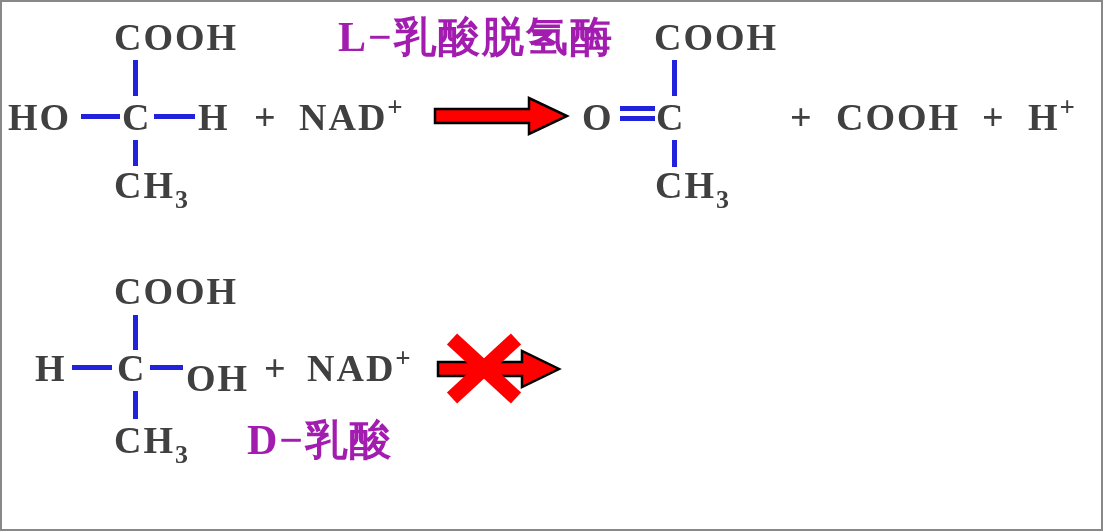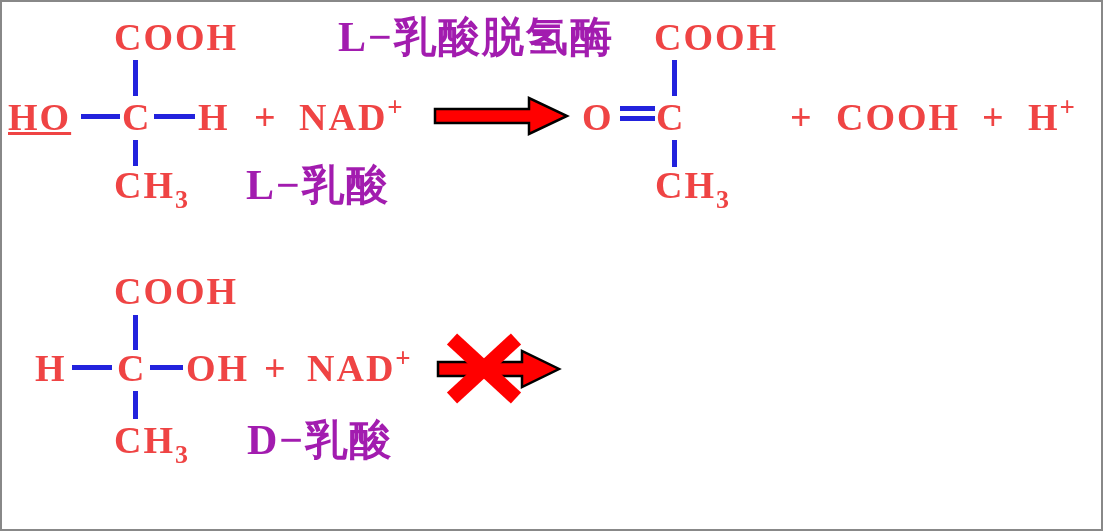--- a/index.html
+++ b/index.html
@@ -12,21 +12,21 @@
     overflow:hidden;
     font-family:"Liberation Serif","DejaVu Serif",serif;
   }
   
   .f{
     position:absolute;
     font-weight:bold;
     font-size:38px;
     line-height:1;
     letter-spacing:2px;
-    color:#ef4444;
+    color:#404040;
     white-space:nowrap;
   }
   
   .g{
     position:absolute;
     font-weight:bold;
     font-size:42px;
     line-height:1;
     letter-spacing:2px;
     color:#a21caf;
@@ -40,36 +40,35 @@
 </style>
 </head>
 <body>
 
 <div class="canvas">
 
   <div class="g" style="left:336px;top:14px;">L−乳酸脱氢酶</div>
 
   <div class="f" style="left:112px;top:16px;">COOH</div>
   <div class="vbond" style="left:131px;top:58px;height:36px;"></div>
-  <div class="f" style="left:6px;top:96px;text-decoration:underline;">HO</div>
+  <div class="f" style="left:6px;top:96px;">HO</div>
   <div class="hbond" style="left:79px;top:112px;width:39px;"></div>
   <div class="f" style="left:120px;top:96px;">C</div>
   <div class="hbond" style="left:152px;top:112px;width:41px;"></div>
   <div class="f" style="left:196px;top:96px;">H</div>
   <div class="vbond" style="left:131px;top:138px;height:26px;"></div>
   <div class="f" style="left:112px;top:164px;"><span>CH</span><span class="sub">3</span></div>
 
   <div class="f" style="left:252px;top:96px;">+</div>
   <div class="f" style="left:297px;top:96px;"><span>NAD</span><span class="sup">+</span></div>
 
   <svg class="arrow-svg" style="left:431px;top:93px;" width="138" height="42" viewBox="0 0 138 42">
     <polygon points="2,14 96,14 96,3 134,21 96,39 96,28 2,28" fill="#ff0000" stroke="#000000" stroke-width="2.5" stroke-linejoin="miter"></polygon>
   </svg>
 
-  <div class="g" style="left:244px;top:162px;">L−乳酸</div>
 
   <div class="f" style="left:652px;top:16px;">COOH</div>
   <div class="vbond" style="left:670px;top:58px;height:36px;"></div>
   <div class="f" style="left:580px;top:96px;">O</div>
   <div class="hbond" style="left:618px;top:104px;width:35px;"></div>
   <div class="hbond" style="left:618px;top:114px;width:35px;"></div>
   <div class="f" style="left:654px;top:96px;">C</div>
   <div class="vbond" style="left:670px;top:138px;height:27px;"></div>
   <div class="f" style="left:653px;top:164px;"><span>CH</span><span class="sub">3</span></div>
 
@@ -77,21 +76,21 @@
   <div class="f" style="left:834px;top:96px;">COOH</div>
   <div class="f" style="left:980px;top:96px;">+</div>
   <div class="f" style="left:1026px;top:96px;"><span>H</span><span class="sup">+</span></div>
 
   <div class="f" style="left:112px;top:270px;">COOH</div>
   <div class="vbond" style="left:131px;top:313px;height:35px;"></div>
   <div class="f" style="left:33px;top:347px;">H</div>
   <div class="hbond" style="left:70px;top:363px;width:40px;"></div>
   <div class="f" style="left:115px;top:347px;">C</div>
   <div class="hbond" style="left:148px;top:363px;width:33px;"></div>
-  <div class="f" style="left:184px;top:347px;">OH</div>
+  <div class="f" style="left:184px;top:357px;">OH</div>
   <div class="vbond" style="left:131px;top:389px;height:28px;"></div>
   <div class="f" style="left:112px;top:419px;"><span>CH</span><span class="sub">3</span></div>
 
   <div class="f" style="left:262px;top:347px;">+</div>
   <div class="f" style="left:305px;top:347px;"><span>NAD</span><span class="sup">+</span></div>
 
   <svg class="arrow-svg" style="left:434px;top:328px;" width="130" height="80" viewBox="0 0 130 80">
     <polygon points="2,32 86,32 86,21 123,39 86,57 86,46 2,46" fill="#ff0000" stroke="#000000" stroke-width="2.5" stroke-linejoin="miter"></polygon>
     <line x1="16" y1="9" x2="80" y2="68" stroke="#ff0000" stroke-width="15"></line>
     <line x1="16" y1="68" x2="80" y2="9" stroke="#ff0000" stroke-width="15"></line>

